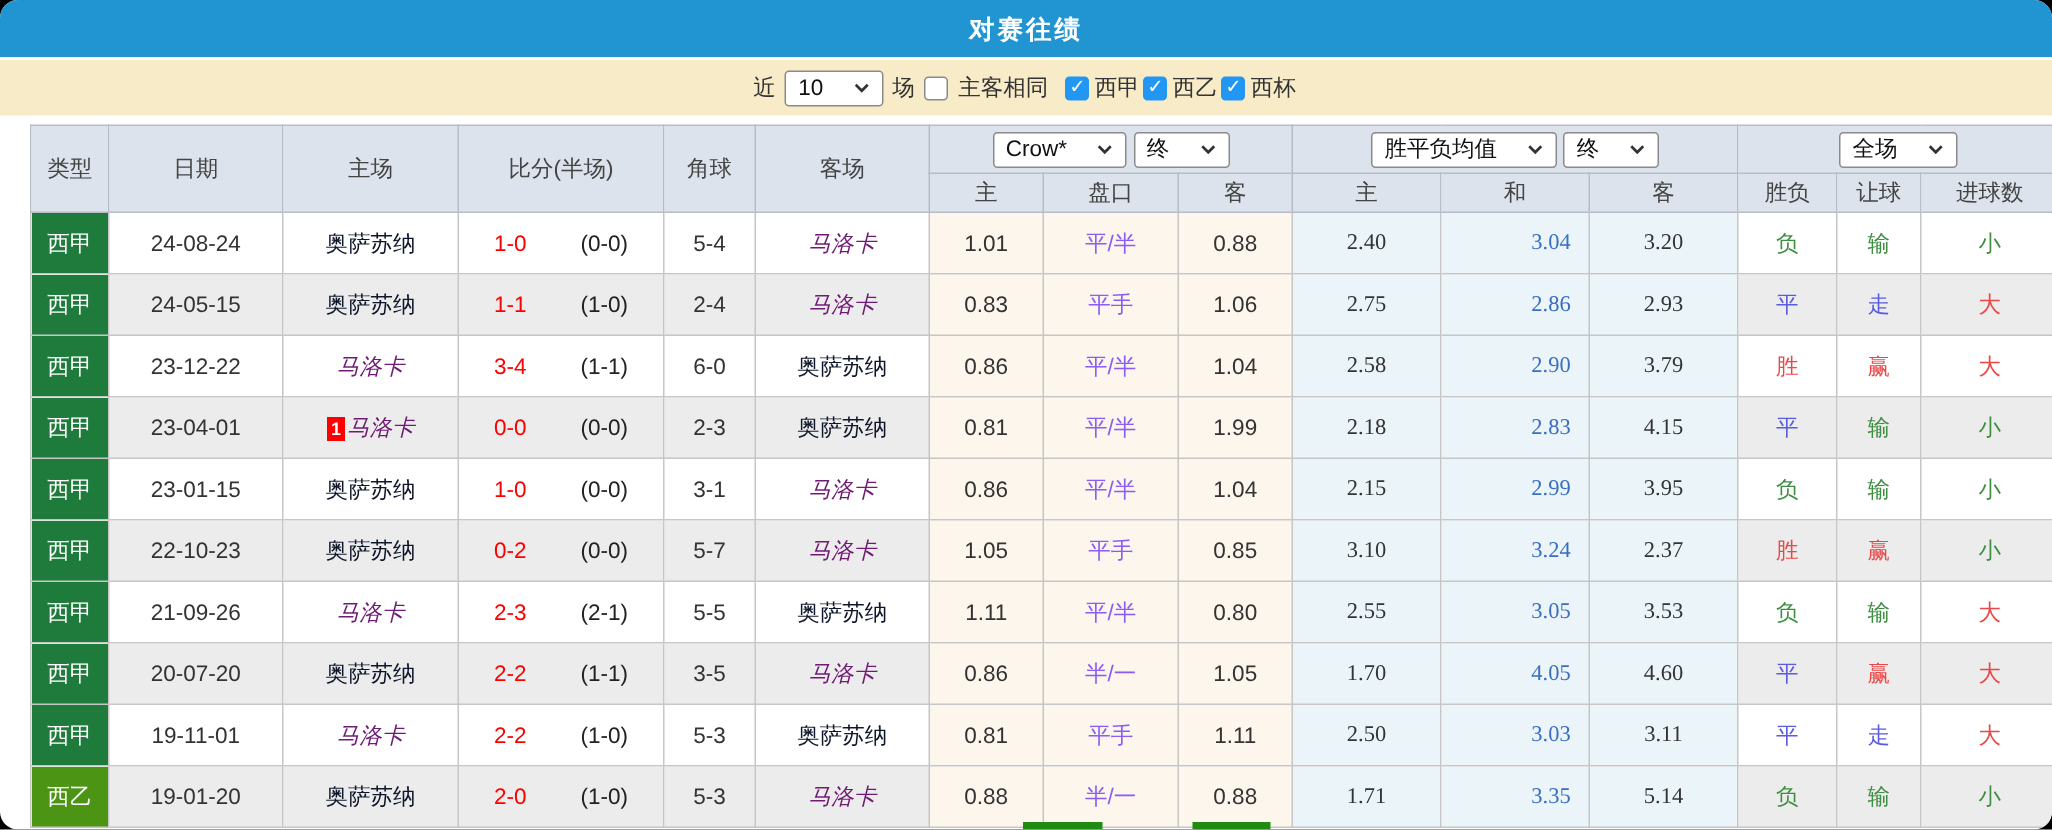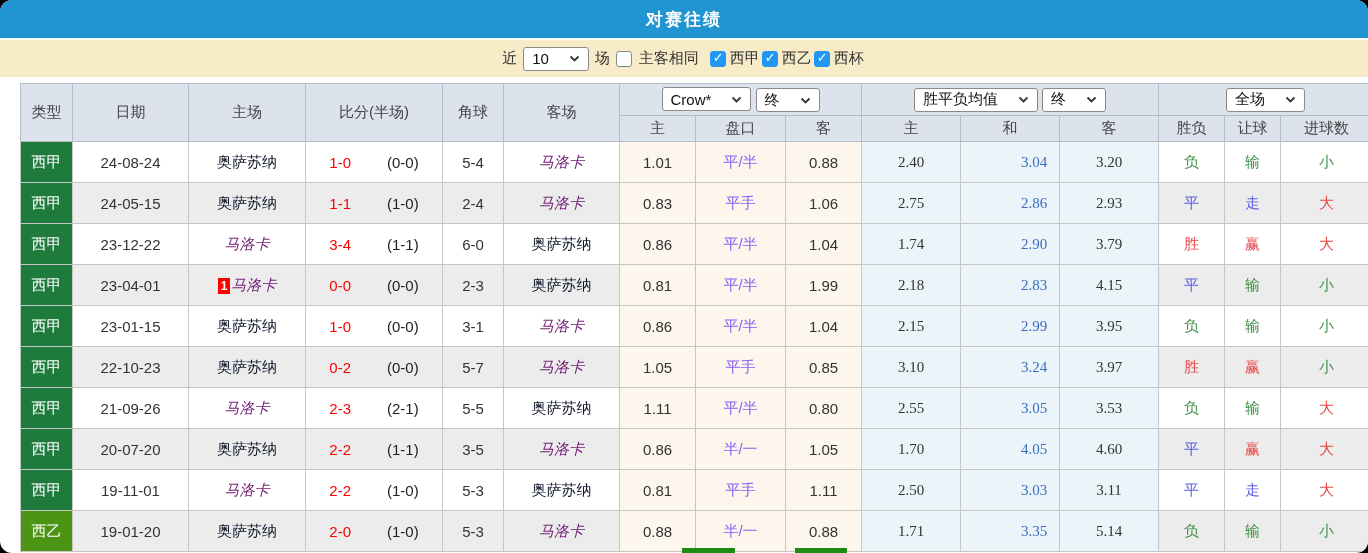--- a/index.html
+++ b/index.html
@@ -229,21 +229,21 @@
         <tr>
           <td class="type jia">西甲</td>
           <td>23-12-22</td>
           <td class="alt-cell"><span class="tname hl">马洛卡</span></td>
           <td><span class="ft">3-4</span><span class="ht">(1-1)</span></td>
           <td>6-0</td>
           <td class="alt-cell"><span class="tname">奥萨苏纳</span></td>
           <td class="ah-cell">0.86</td>
           <td class="ah-cell line">平/半</td>
           <td class="ah-cell">1.04</td>
-          <td class="oz-cell">1.74</td>
+          <td class="oz-cell">2.58</td>
           <td class="oz-cell oz-mid">2.90</td>
           <td class="oz-cell">3.79</td>
           <td class="res-r">胜</td>
           <td class="res-r">赢</td>
           <td class="res-r">大</td>
         </tr>
         <tr class="alt">
           <td class="type jia">西甲</td>
           <td>23-04-01</td>
           <td class="alt-cell"><span class="rc">1</span><span class="tname hl">马洛卡</span></td>
@@ -282,21 +282,21 @@
           <td>22-10-23</td>
           <td class="alt-cell"><span class="tname">奥萨苏纳</span></td>
           <td><span class="ft">0-2</span><span class="ht">(0-0)</span></td>
           <td>5-7</td>
           <td class="alt-cell"><span class="tname hl">马洛卡</span></td>
           <td class="ah-cell">1.05</td>
           <td class="ah-cell line">平手</td>
           <td class="ah-cell">0.85</td>
           <td class="oz-cell">3.10</td>
           <td class="oz-cell oz-mid">3.24</td>
-          <td class="oz-cell">3.97</td>
+          <td class="oz-cell">2.37</td>
           <td class="res-r">胜</td>
           <td class="res-r">赢</td>
           <td class="res-g">小</td>
         </tr>
         <tr>
           <td class="type jia">西甲</td>
           <td>21-09-26</td>
           <td class="alt-cell"><span class="tname hl">马洛卡</span></td>
           <td><span class="ft">2-3</span><span class="ht">(2-1)</span></td>
           <td>5-5</td>

